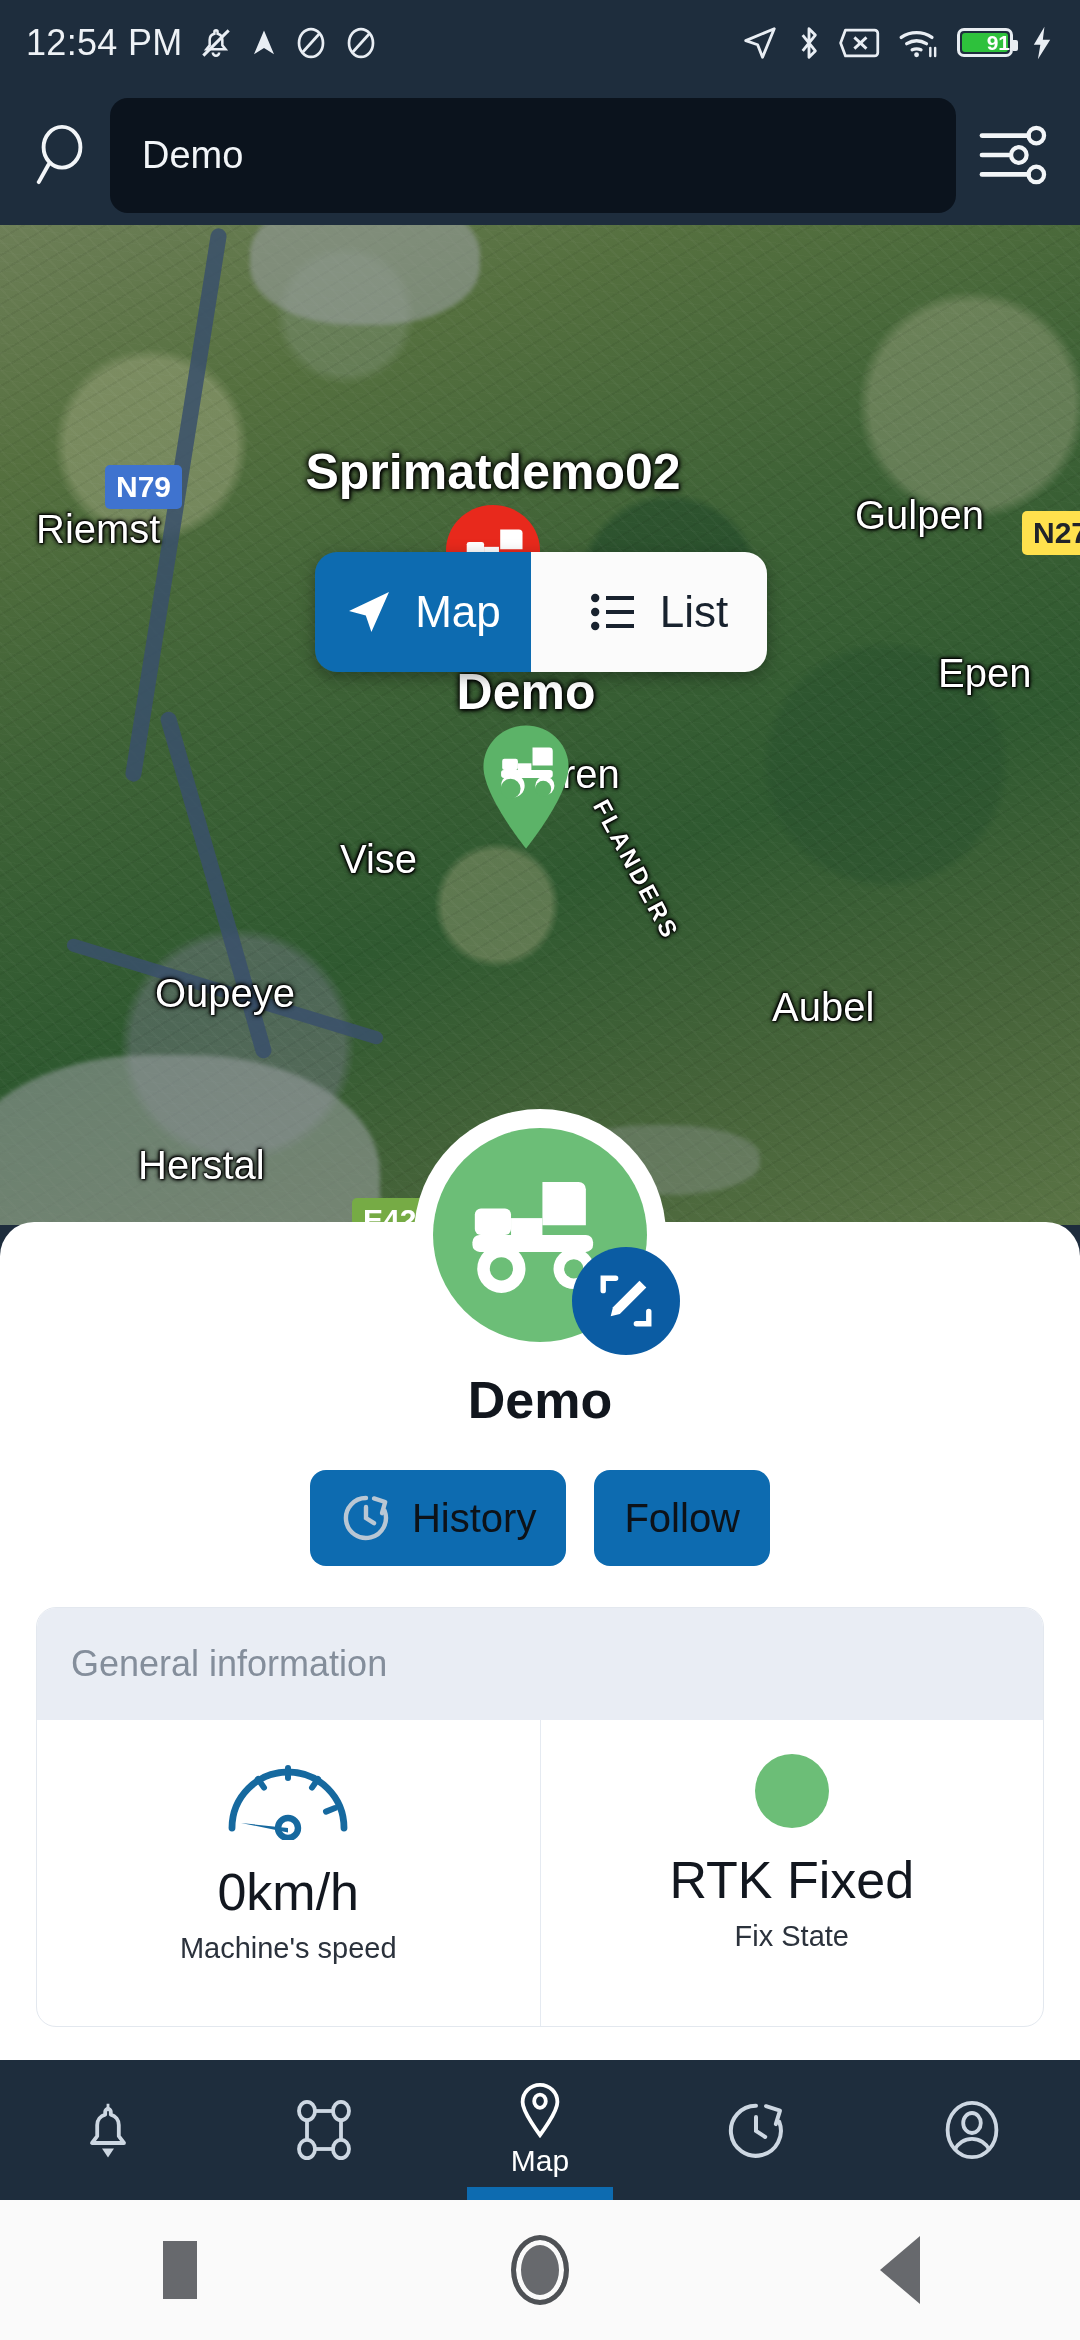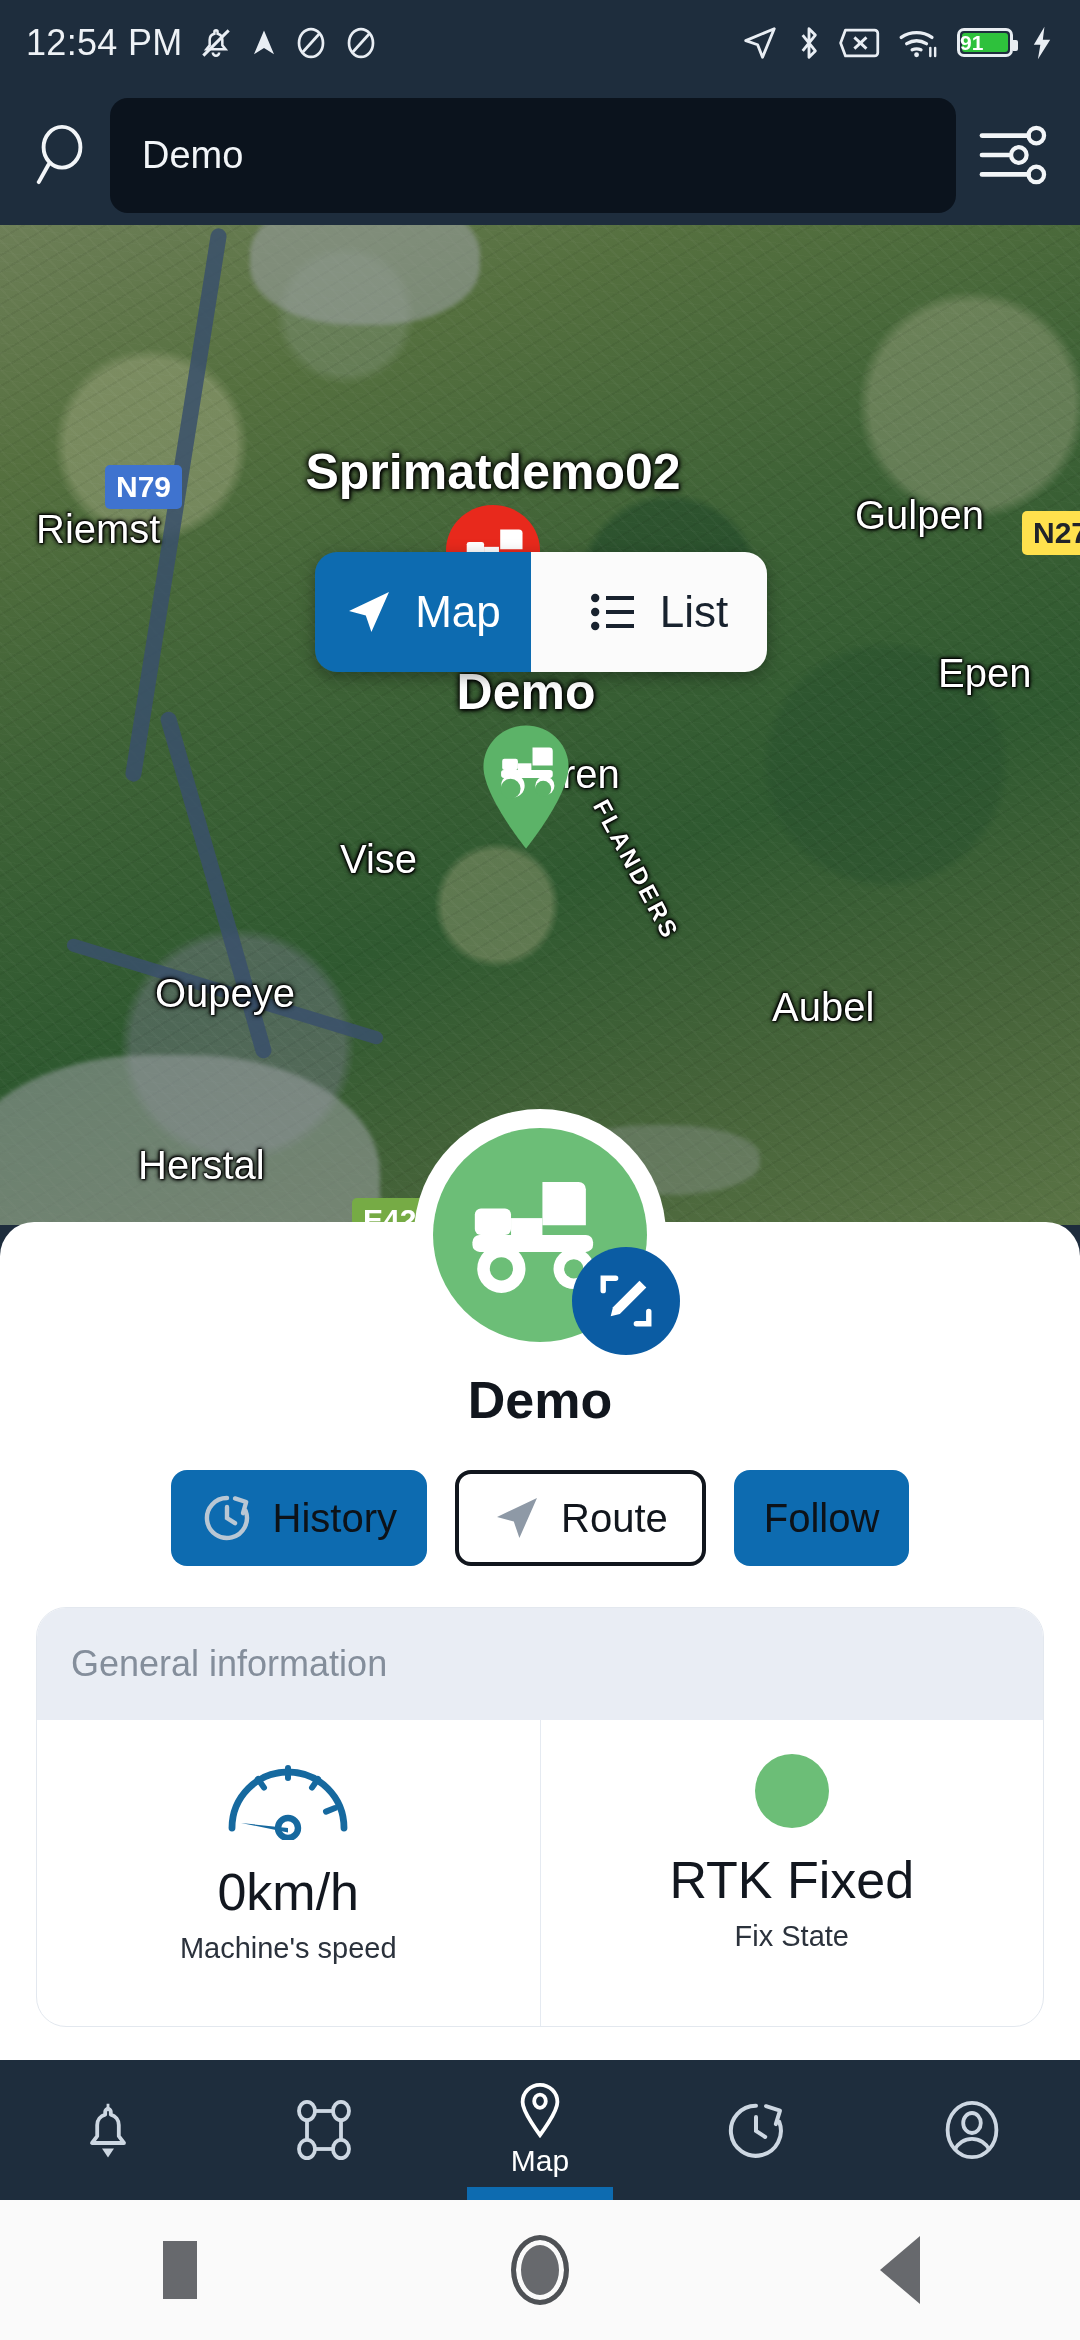--- a/index.html
+++ b/index.html
@@ -16,21 +16,21 @@
     background:#1e2d3d; display:flex; align-items:center;
     padding:0 26px; color:#eef2f6;
   }
   .sb-left { display:flex; align-items:center; gap:14px; }
   .sb-time { font-size:36px; font-weight:400; letter-spacing:.3px;text-align:right; }
   .sb-right { margin-left:auto; display:flex; align-items:center; gap:17px; }
   .sb-icon { display:block; }
   .batt {
     position:relative; width:56px; height:29px;
     border:3px solid #e8edf2; border-radius:7px;
-    display:flex; align-items:center; justify-content:flex-start;
+    display:flex; align-items:center; justify-content:flex-end;
   }
   .batt::after{
     content:""; position:absolute; right:-8px; top:9px;
     width:5px; height:11px; background:#e8edf2; border-radius:0 2px 2px 0;
   }
   .batt-fill {
     position:absolute; left:2px; top:2px; bottom:2px; width:46px;
     background:#2ec13c; border-radius:3px;
   }
   .batt-num {
@@ -155,21 +155,21 @@
     justify-content:center; gap:20px; padding:0 30px; font-size:40px;
   }
   .btn.filled { background:#0d6bb0; color:#0d1218; }
   .btn.outline {
     background:#fff; color:#11161d; border:4px solid #11161d; padding:0 34px;
   }
 
   
   .infocard {
     position:absolute; top:385px; left:36px; width:1008px; height:420px;
-    border-radius:30px; overflow:hidden;
+    border-radius:20px; overflow:hidden;
     border:1px solid #e3e8ef; background:#fff;
   }
   .infocard-head {
     height:112px; background:#e9edf4; display:flex; align-items:center;
     padding:0 34px;
   }
   .infocard-head span { font-size:36px; color:#848e9b; }
   .infocard-body { display:flex; height:308px; }
   .infocell {
     flex:1; display:flex; flex-direction:column; align-items:center;
@@ -399,26 +399,20 @@
     <div class="sheet-title">Demo</div>
 
     <div class="actions">
       <div class="btn filled">
         <svg width="52" height="52" viewBox="0 0 26 26">
           <path d="M13 3a10 10 0 1 0 9.3 6.4" fill="none" stroke="#b9c7d4" stroke-width="2.2" stroke-linecap="round"></path>
           <path d="M17 3.2 22.6 5 21 10.6" fill="none" stroke="#b9c7d4" stroke-width="2.2" stroke-linecap="round" stroke-linejoin="round"></path>
           <path d="M13 7.5V13l4 2.6" fill="none" stroke="#b9c7d4" stroke-width="2.2" stroke-linecap="round"></path>
         </svg>
         <span>History</span>
-      </div>
-      <div class="btn outline">
-        <svg width="48" height="48" viewBox="0 0 24 24">
-          <path d="M22 2 2 11.5l8.4 2.3L13.2 22z" fill="#8e99a6"></path>
-        </svg>
-        <span>Route</span>
       </div>
       <div class="btn filled">
         <span>Follow</span>
       </div>
     </div>
 
     <div class="infocard">
       <div class="infocard-head">
         <span>General information</span>
       </div>

